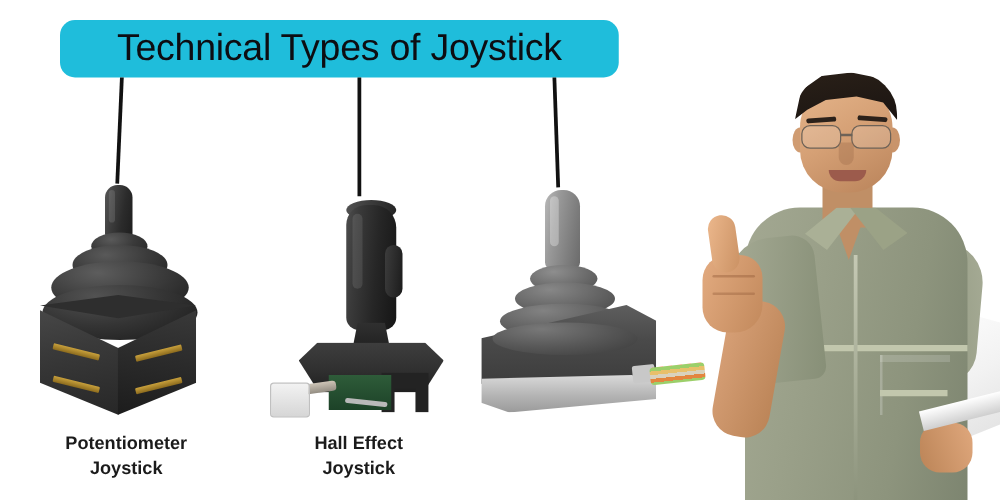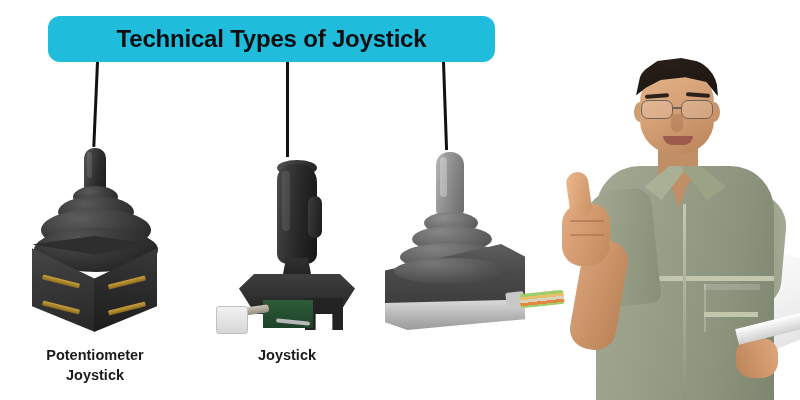--- a/index.html
+++ b/index.html
@@ -25,22 +25,22 @@
     top: 16px;
     width: 447px;
     height: 46px;
     background: #1fbddb;
     border-radius: 12px;
     display: flex;
     align-items: center;
     justify-content: center;
   }
   .title-text {
-    font-size: 24px;
-    font-weight: bold;
+    font-size: 30px;
+    font-weight: normal;
     color: #0d0d12;
     letter-spacing: -0.2px;
     white-space: nowrap;
     text-align: right;
   }
 
   
   .connector {
     position: absolute;
     background: #111111;
@@ -448,39 +448,40 @@
     <div class="j1-cube-left"></div>
     <div class="j1-cube-right"></div>
     <div class="j1-cube-top"></div>
 
     <div class="term" style="left:42px; top:279px; width:38px; height:5px; transform:rotate(14deg);"></div>
     <div class="term" style="left:42px; top:305px; width:38px; height:5px; transform:rotate(14deg);"></div>
     <div class="term" style="left:108px; top:280px; width:38px; height:5px; transform:rotate(-14deg);"></div>
     <div class="term" style="left:108px; top:306px; width:38px; height:5px; transform:rotate(-14deg);"></div>
   </div>
 
-  <div class="caption" style="left:20px; top:345px; width:150px;">
+  <div class="caption" style="left:26px; top:345px; width:150px;">
     <div>Potentiometer</div>
     <div>Joystick</div>
   </div>
 
   <div class="product" style="left:0; top:0; width:380px; height:340px;">
     <div class="j2-grip-top"></div>
     <div class="j2-grip"></div>
     <div class="j2-thumb"></div>
     <div class="j2-neck"></div>
     <div class="j2-flange"></div>
     <div class="j2-bracket"></div>
     <div class="j2-pcb"></div>
     <div class="j2-wire"></div>
     <div class="j2-cable"></div>
     <div class="j2-conn"></div>
   </div>
 
   <div class="caption" style="left:212px; top:345px; width:150px;">
+    <div>Hall Effect</div>
     <div>Joystick</div>
   </div>
 
   <div class="product" style="left:0; top:0; width:570px; height:340px;">
     <div class="j3-knob"></div>
     <div class="j3-boot3"></div>
     <div class="j3-boot2"></div>
     <div class="j3-boot1"></div>
     <div class="j3-body"></div>
     <div class="j3-boot0"></div>

